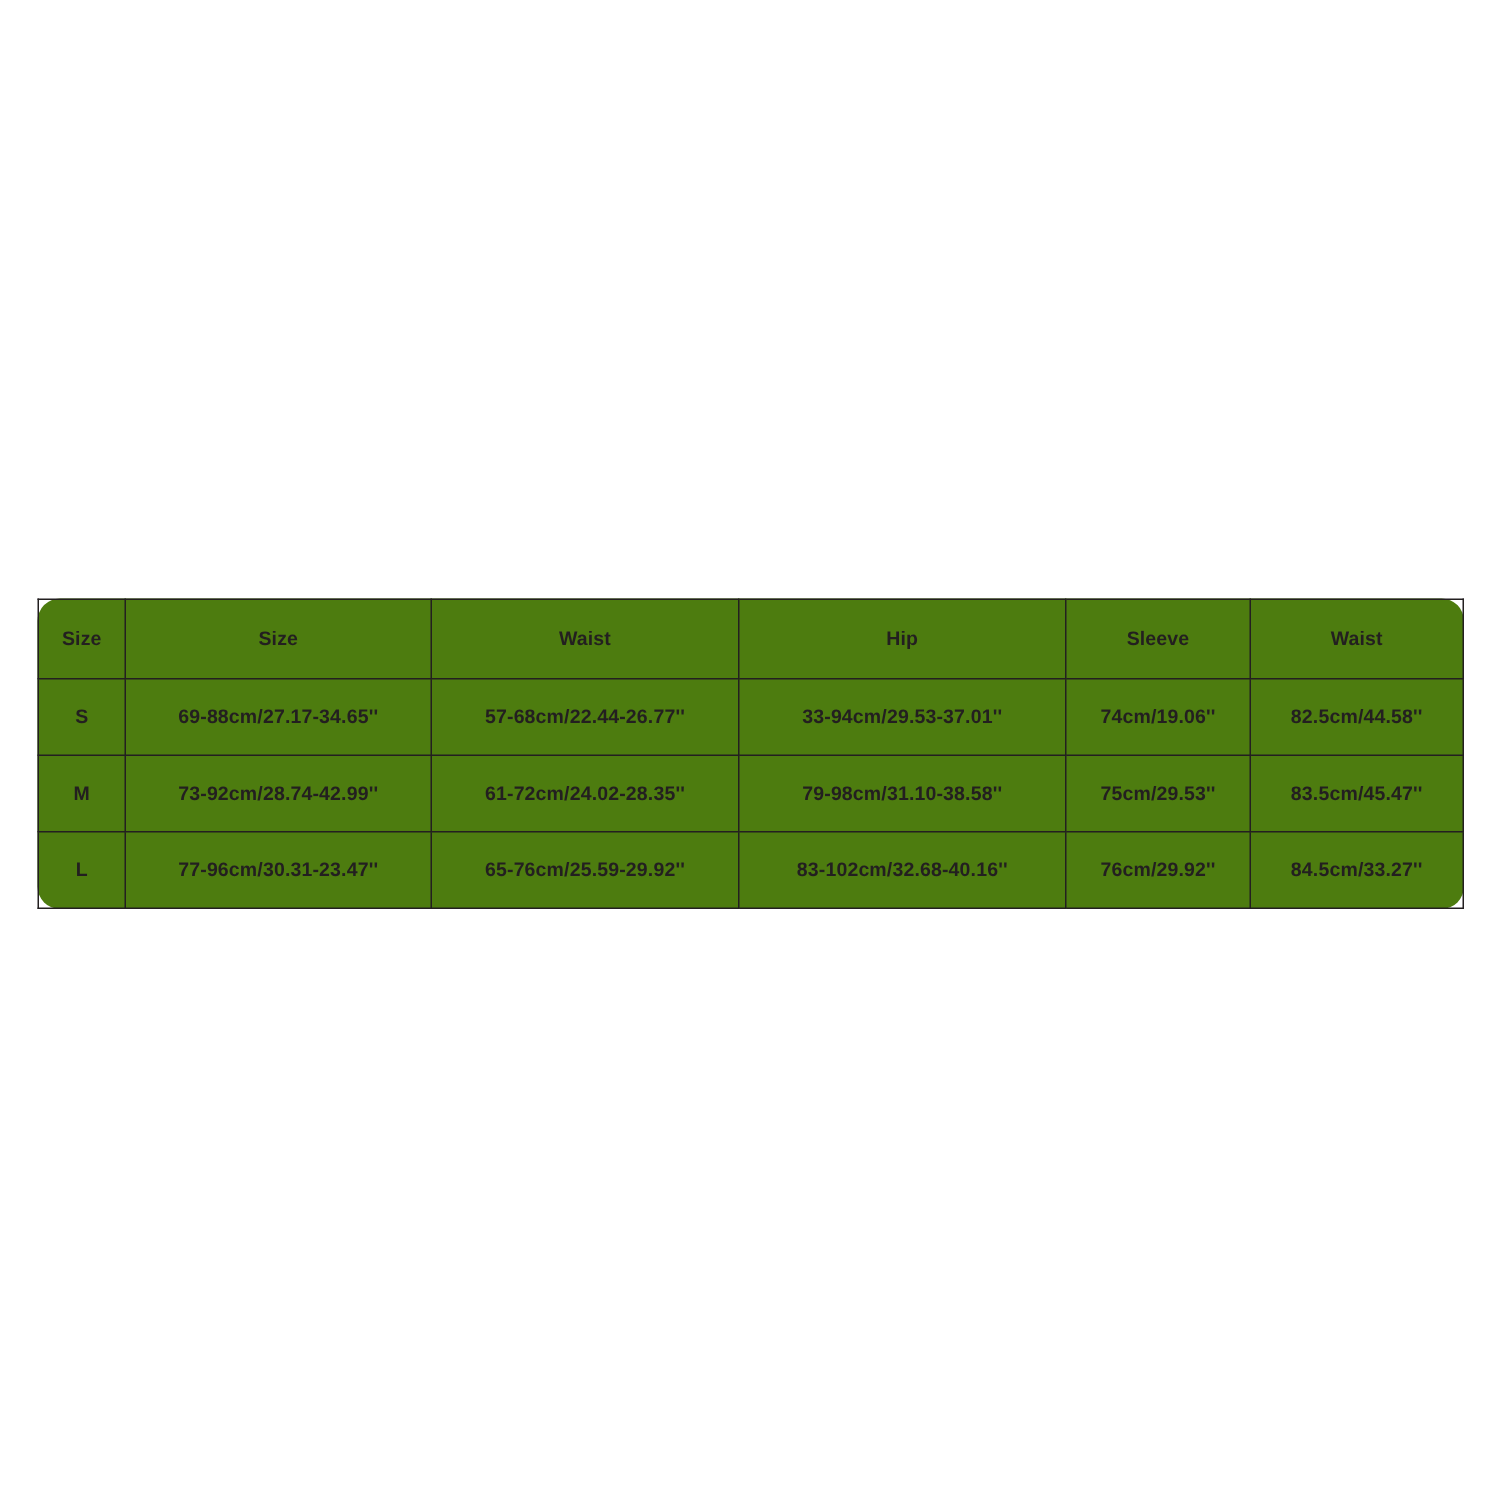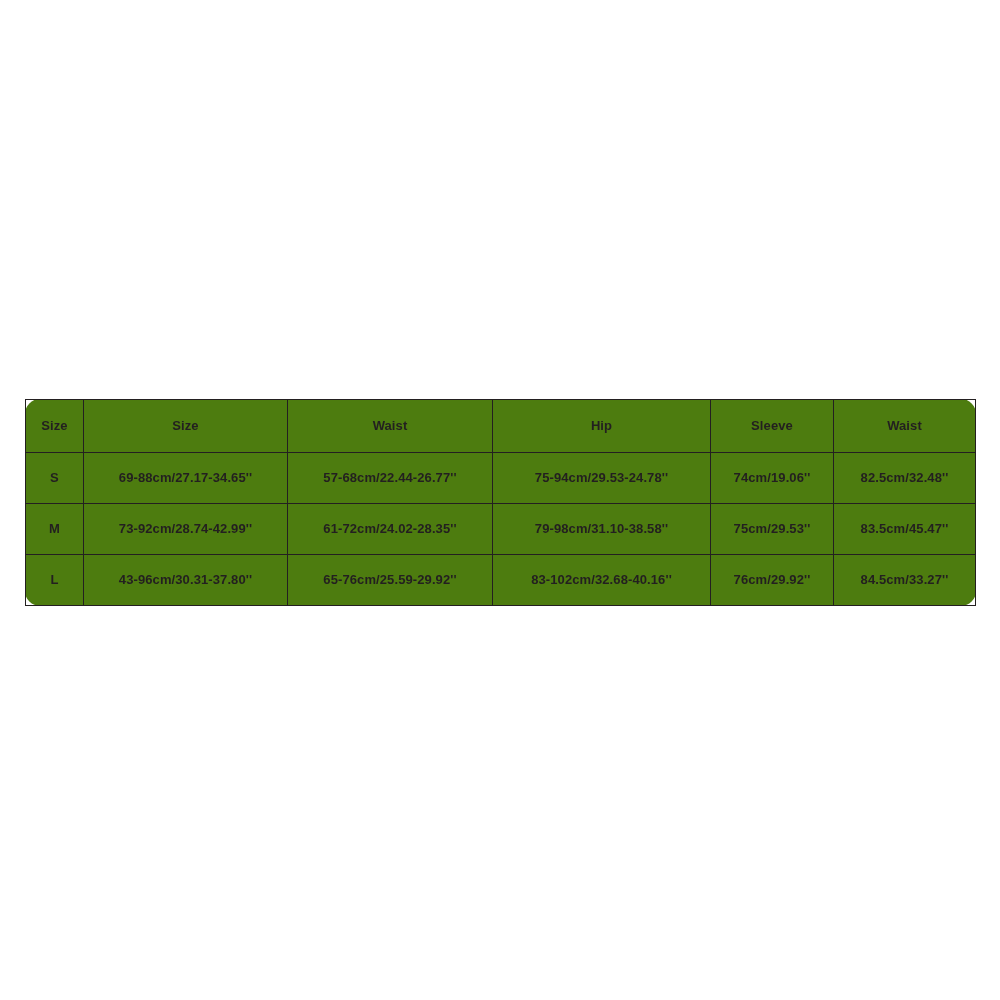--- a/index.html
+++ b/index.html
@@ -77,35 +77,35 @@
         <th>Hip</th>
         <th>Sleeve</th>
         <th>Waist</th>
       </tr>
     </thead>
     <tbody>
       <tr>
         <td>S</td>
         <td>69-88cm/27.17-34.65''</td>
         <td>57-68cm/22.44-26.77''</td>
-        <td>75-94cm/29.53-24.78''</td>
+        <td>33-94cm/29.53-37.01''</td>
         <td>74cm/19.06''</td>
-        <td>82.5cm/32.48''</td>
+        <td>82.5cm/44.58''</td>
       </tr>
       <tr>
         <td>M</td>
         <td>73-92cm/28.74-42.99''</td>
         <td>61-72cm/24.02-28.35''</td>
         <td>79-98cm/31.10-38.58''</td>
         <td>75cm/29.53''</td>
         <td>83.5cm/45.47''</td>
       </tr>
       <tr>
         <td>L</td>
-        <td>43-96cm/30.31-37.80''</td>
+        <td>77-96cm/30.31-23.47''</td>
         <td>65-76cm/25.59-29.92''</td>
         <td>83-102cm/32.68-40.16''</td>
         <td>76cm/29.92''</td>
         <td>84.5cm/33.27''</td>
       </tr>
     </tbody>
   </table>
 </div>
 
 </body></html>

